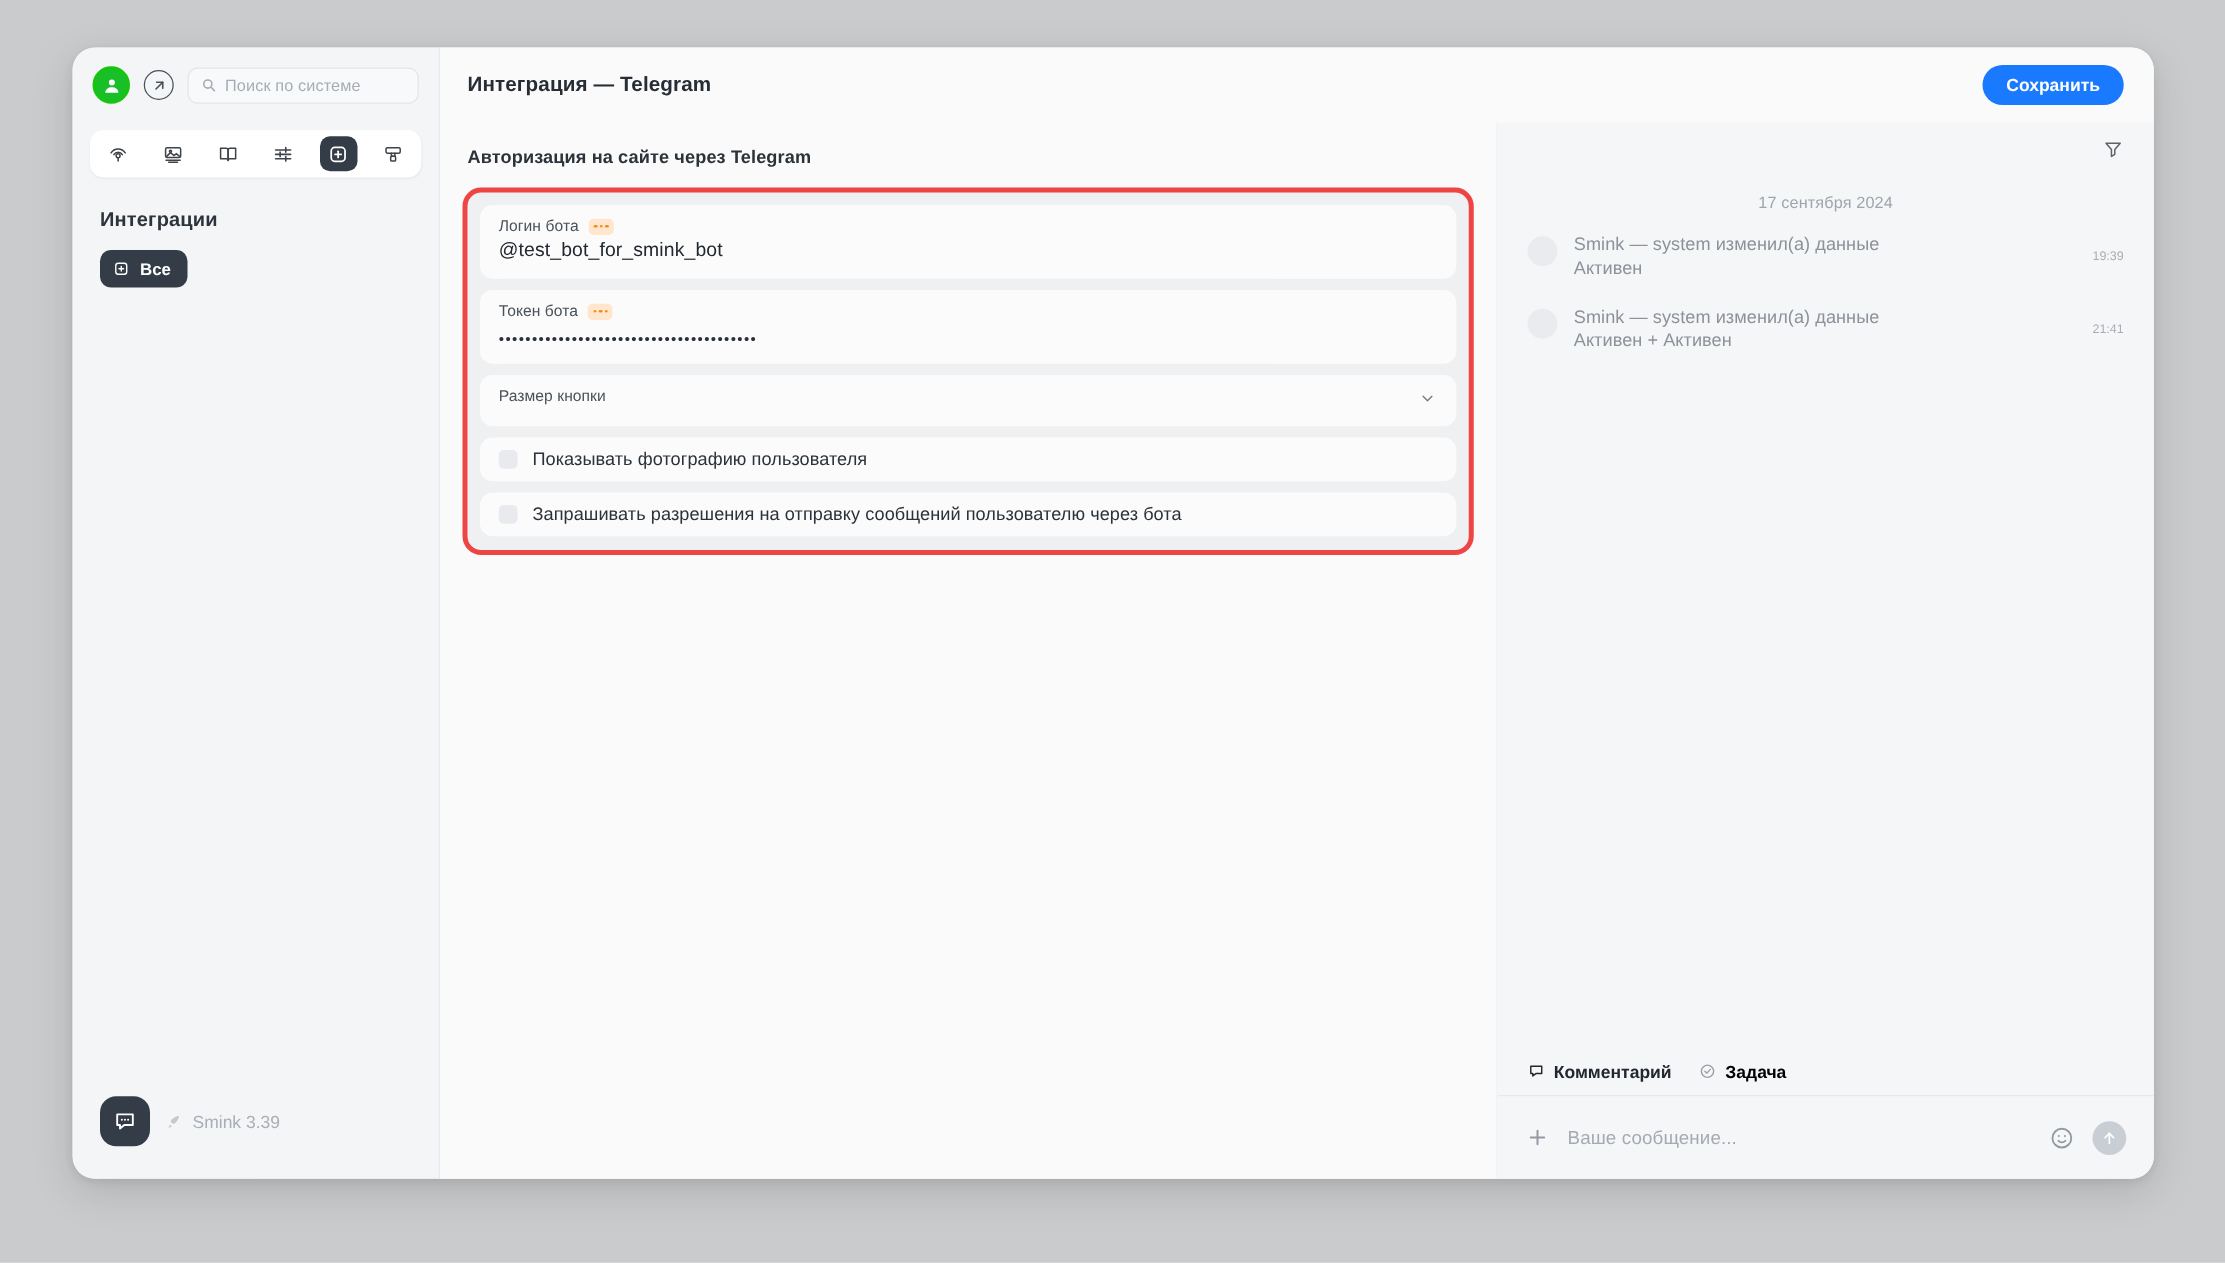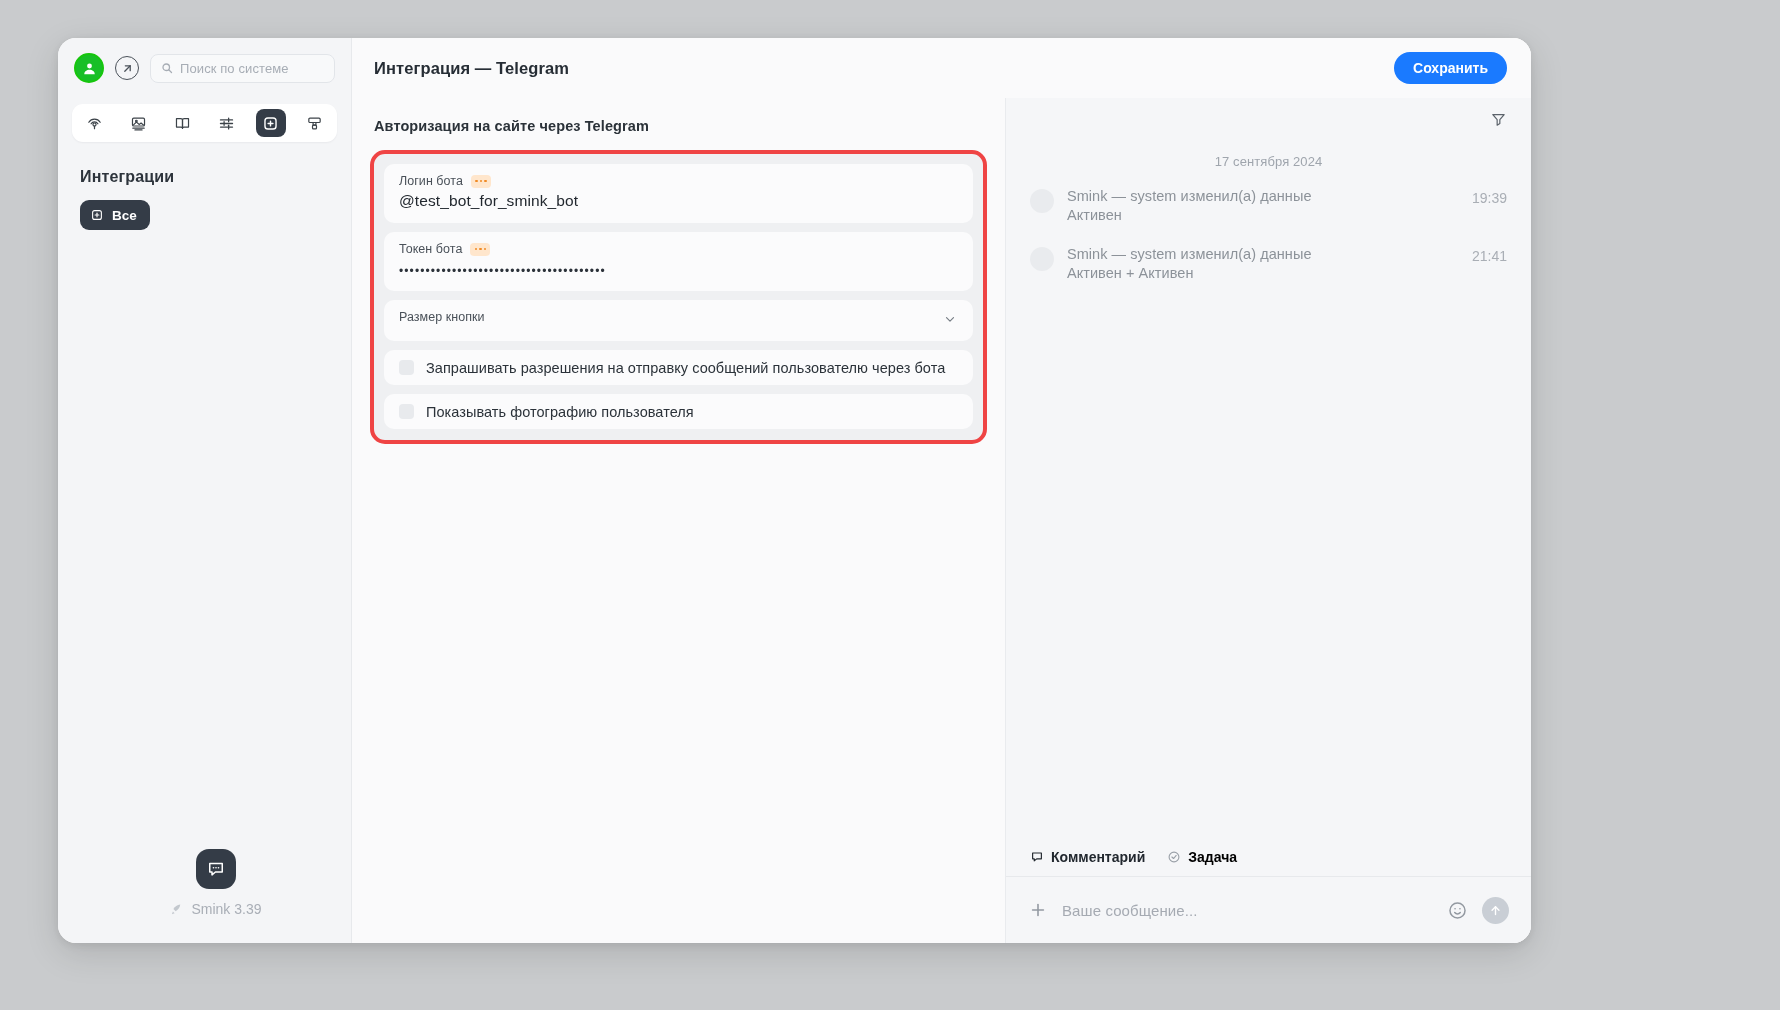--- a/index.html
+++ b/index.html
@@ -5,21 +5,21 @@
   * { box-sizing: border-box; margin: 0; padding: 0; }
   html, body {
     width: 1780px; height: 1010px;
     font-family: "Liberation Sans", sans-serif;
     background: #c9cbcd;
     overflow: hidden;
   }
   #app-window {
     position: absolute;
     left: 58px; top: 38px;
-    width: 1473px; height: 905px;
+    width: 1665px; height: 905px;
     background: #fafafb;
     border-radius: 18px;
     box-shadow: 0 10px 34px rgba(0,0,0,0.13), 0 2px 8px rgba(0,0,0,0.08);
     overflow: hidden;
     display: flex;
   }
 
   
   #sidebar {
     width: 294px; height: 100%;
@@ -108,21 +108,20 @@
     font-weight: 600;
     width: fit-content;
     cursor: pointer;
   }
 
   .sb-bottom {
     margin-top: auto;
     display: flex; align-items: center;
     gap: 12px;
     padding: 0 0 26px 22px;
-    flex-direction: column;
   }
   .chat-fab {
     width: 40px; height: 40px;
     border-radius: 13px;
     background: #343c47;
     display: flex; align-items: center; justify-content: center;
     cursor: pointer;
     flex: 0 0 auto;
   }
   .version-wrap {
@@ -311,24 +310,24 @@
     line-height: 1.32;
     letter-spacing: .05px;
   }
   .act-line2 {
     font-size: 14.5px;
     color: #8c9299;
     line-height: 1.32;
     letter-spacing: .05px;
   }
   .act-time {
-    font-size: 14px;
+    font-size: 10px;
     color: #a9aeb5;
     flex: 0 0 auto;
-    margin-top: 3px;
+    margin-top: 13px;
   }
 
   .act-tabs {
     display: flex; align-items: center;
     gap: 22px;
     padding: 12px 24px 11px 24px;
     border-bottom: 1px solid #e7e9ec;
   }
   .act-tab {
     display: flex; align-items: center; gap: 7px;
@@ -520,26 +519,26 @@
             </div>
             <span class="chev">
               <svg width="14" height="14" viewBox="0 0 24 24" fill="none" stroke="currentColor" stroke-width="2" stroke-linecap="round" stroke-linejoin="round">
                 <polyline points="6 9.5 12 15.5 18 9.5"></polyline>
               </svg>
             </span>
           </div>
 
           <div class="check-row">
             <span class="cbox"></span>
-            <span class="check-label">Запрашивать разрешения на отправку сообщений пользователю через бота</span>
+            <span class="check-label">Показывать фотографию пользователя</span>
           </div>
 
           <div class="check-row">
             <span class="cbox"></span>
-            <span class="check-label">Показывать фотографию пользователя</span>
+            <span class="check-label">Запрашивать разрешения на отправку сообщений пользователю через бота</span>
           </div>
 
         </div>
       </div>
 
       <aside id="activity-col">
 
         <div class="act-head">
           <span class="filter-btn">
             <svg width="17" height="17" viewBox="0 0 24 24" fill="none" stroke="#5c636b" stroke-width="1.7" stroke-linejoin="round" stroke-linecap="round">

